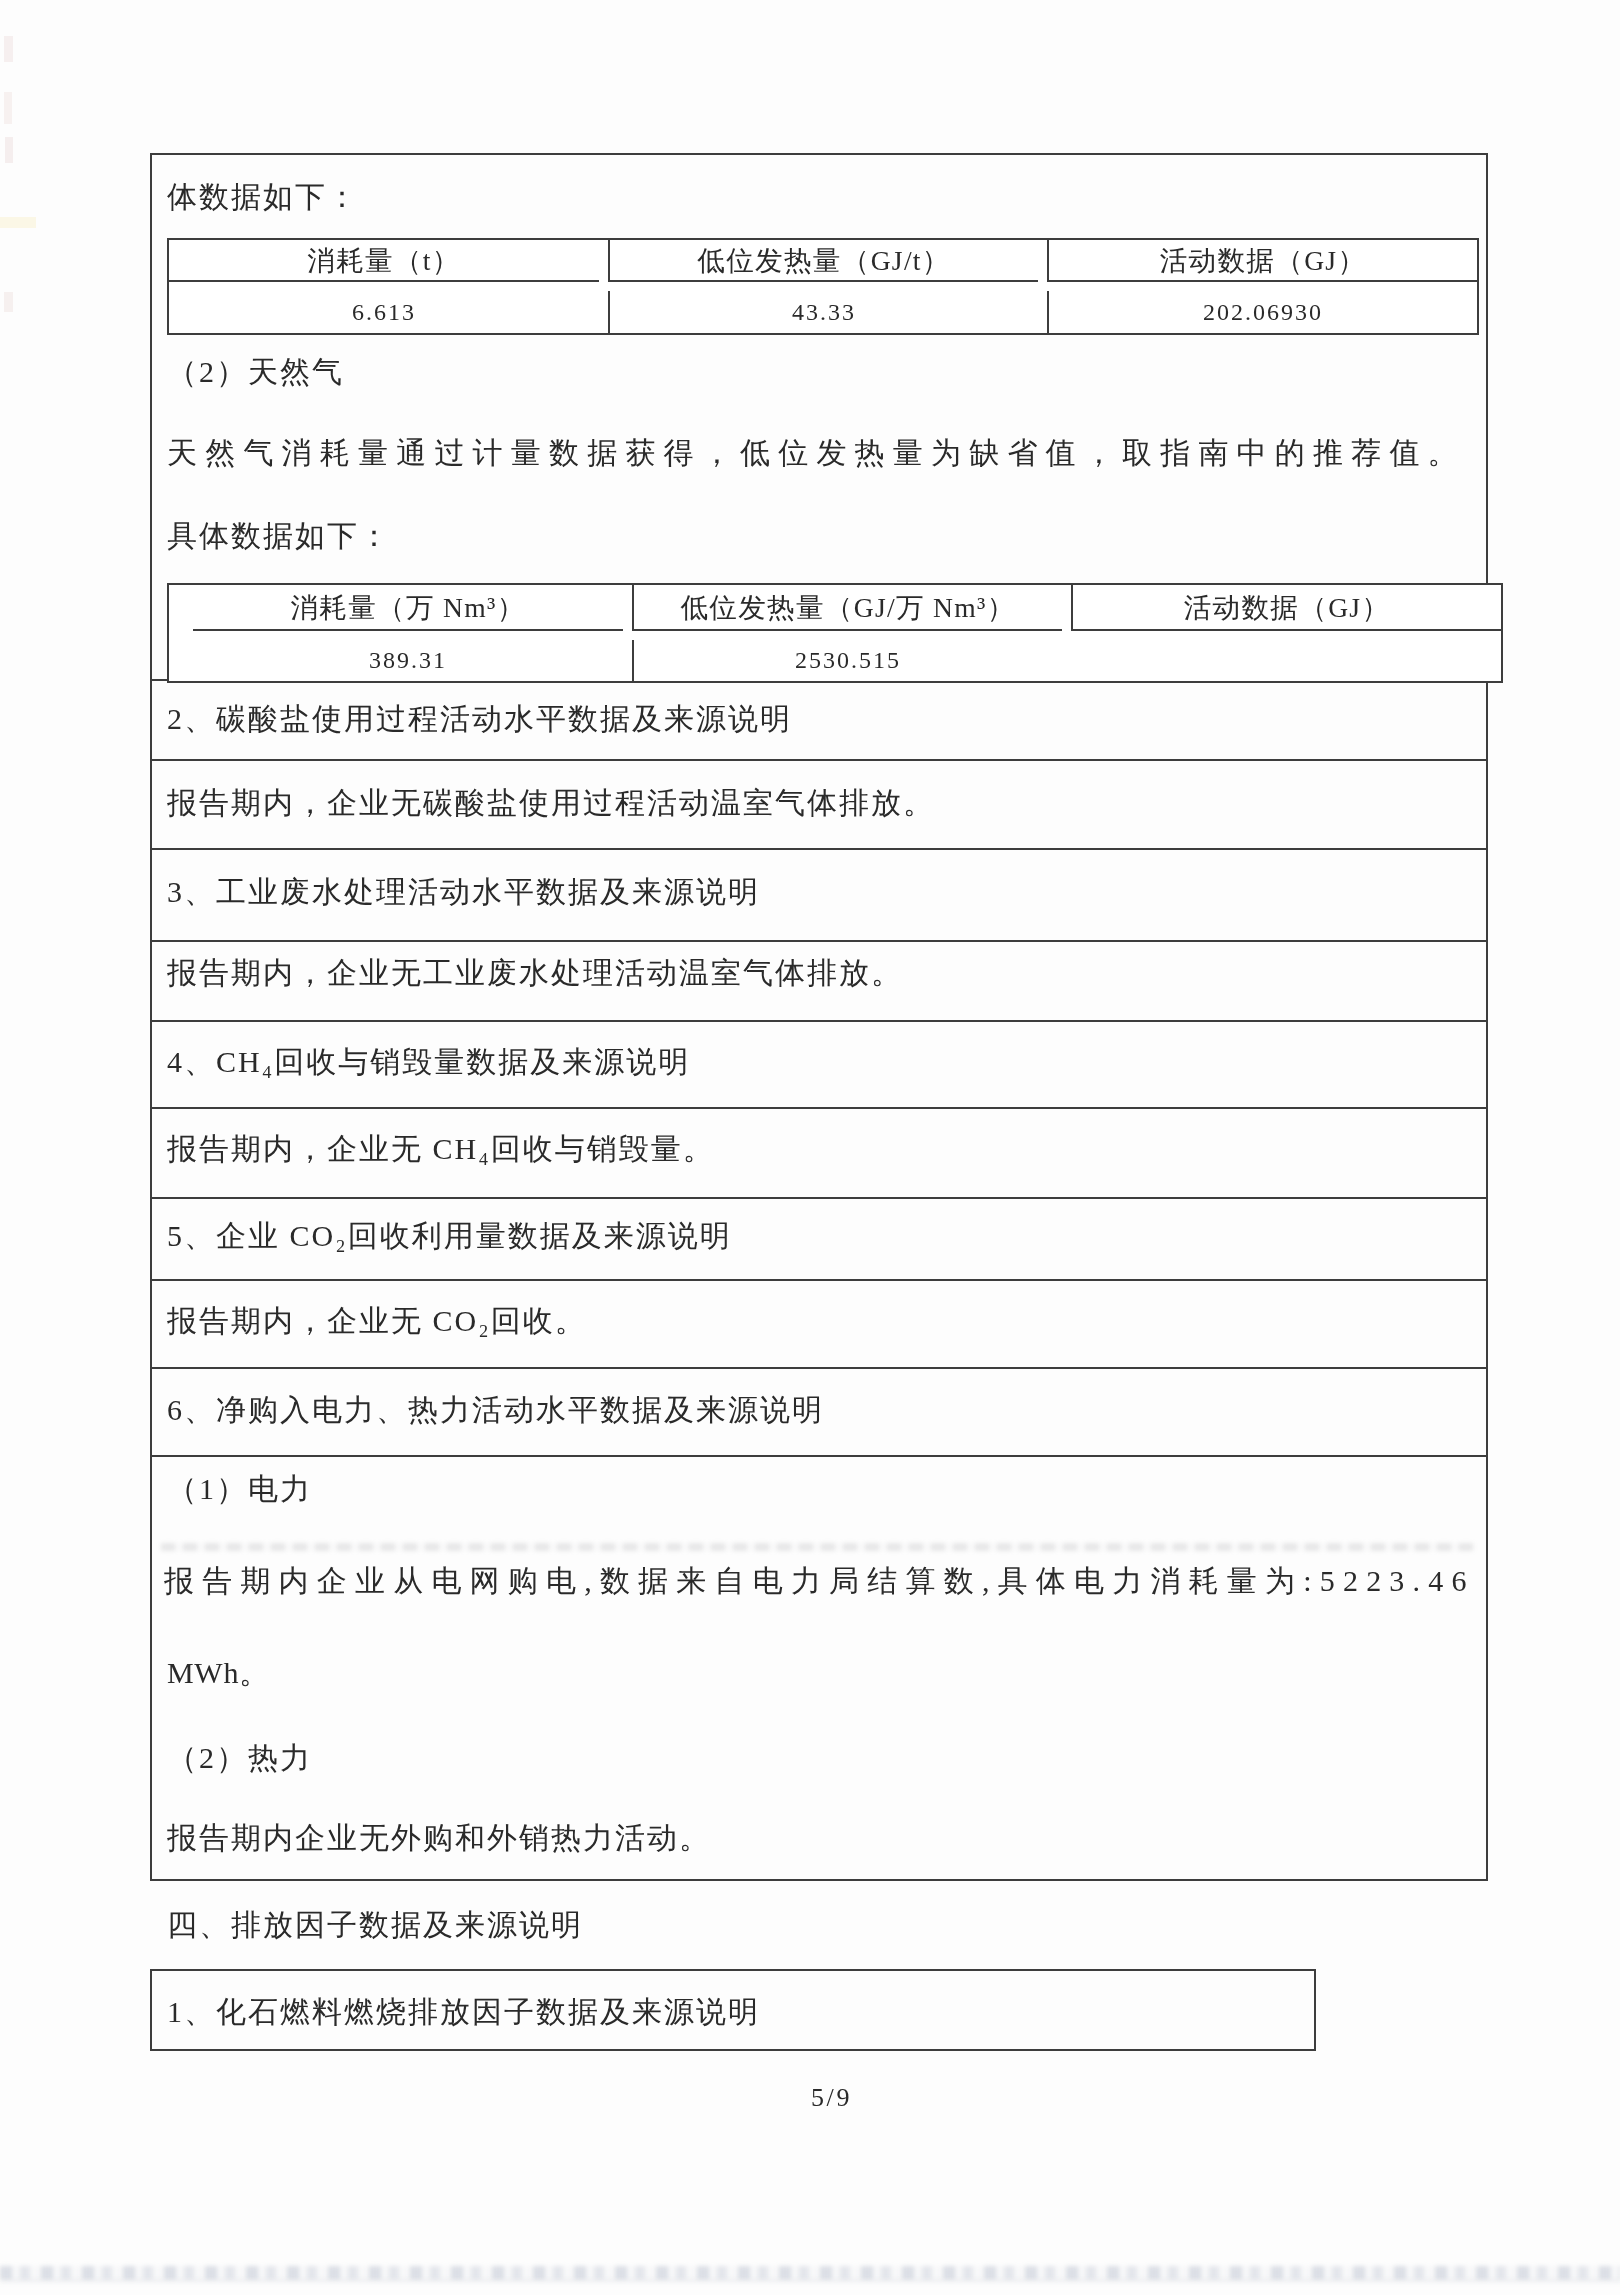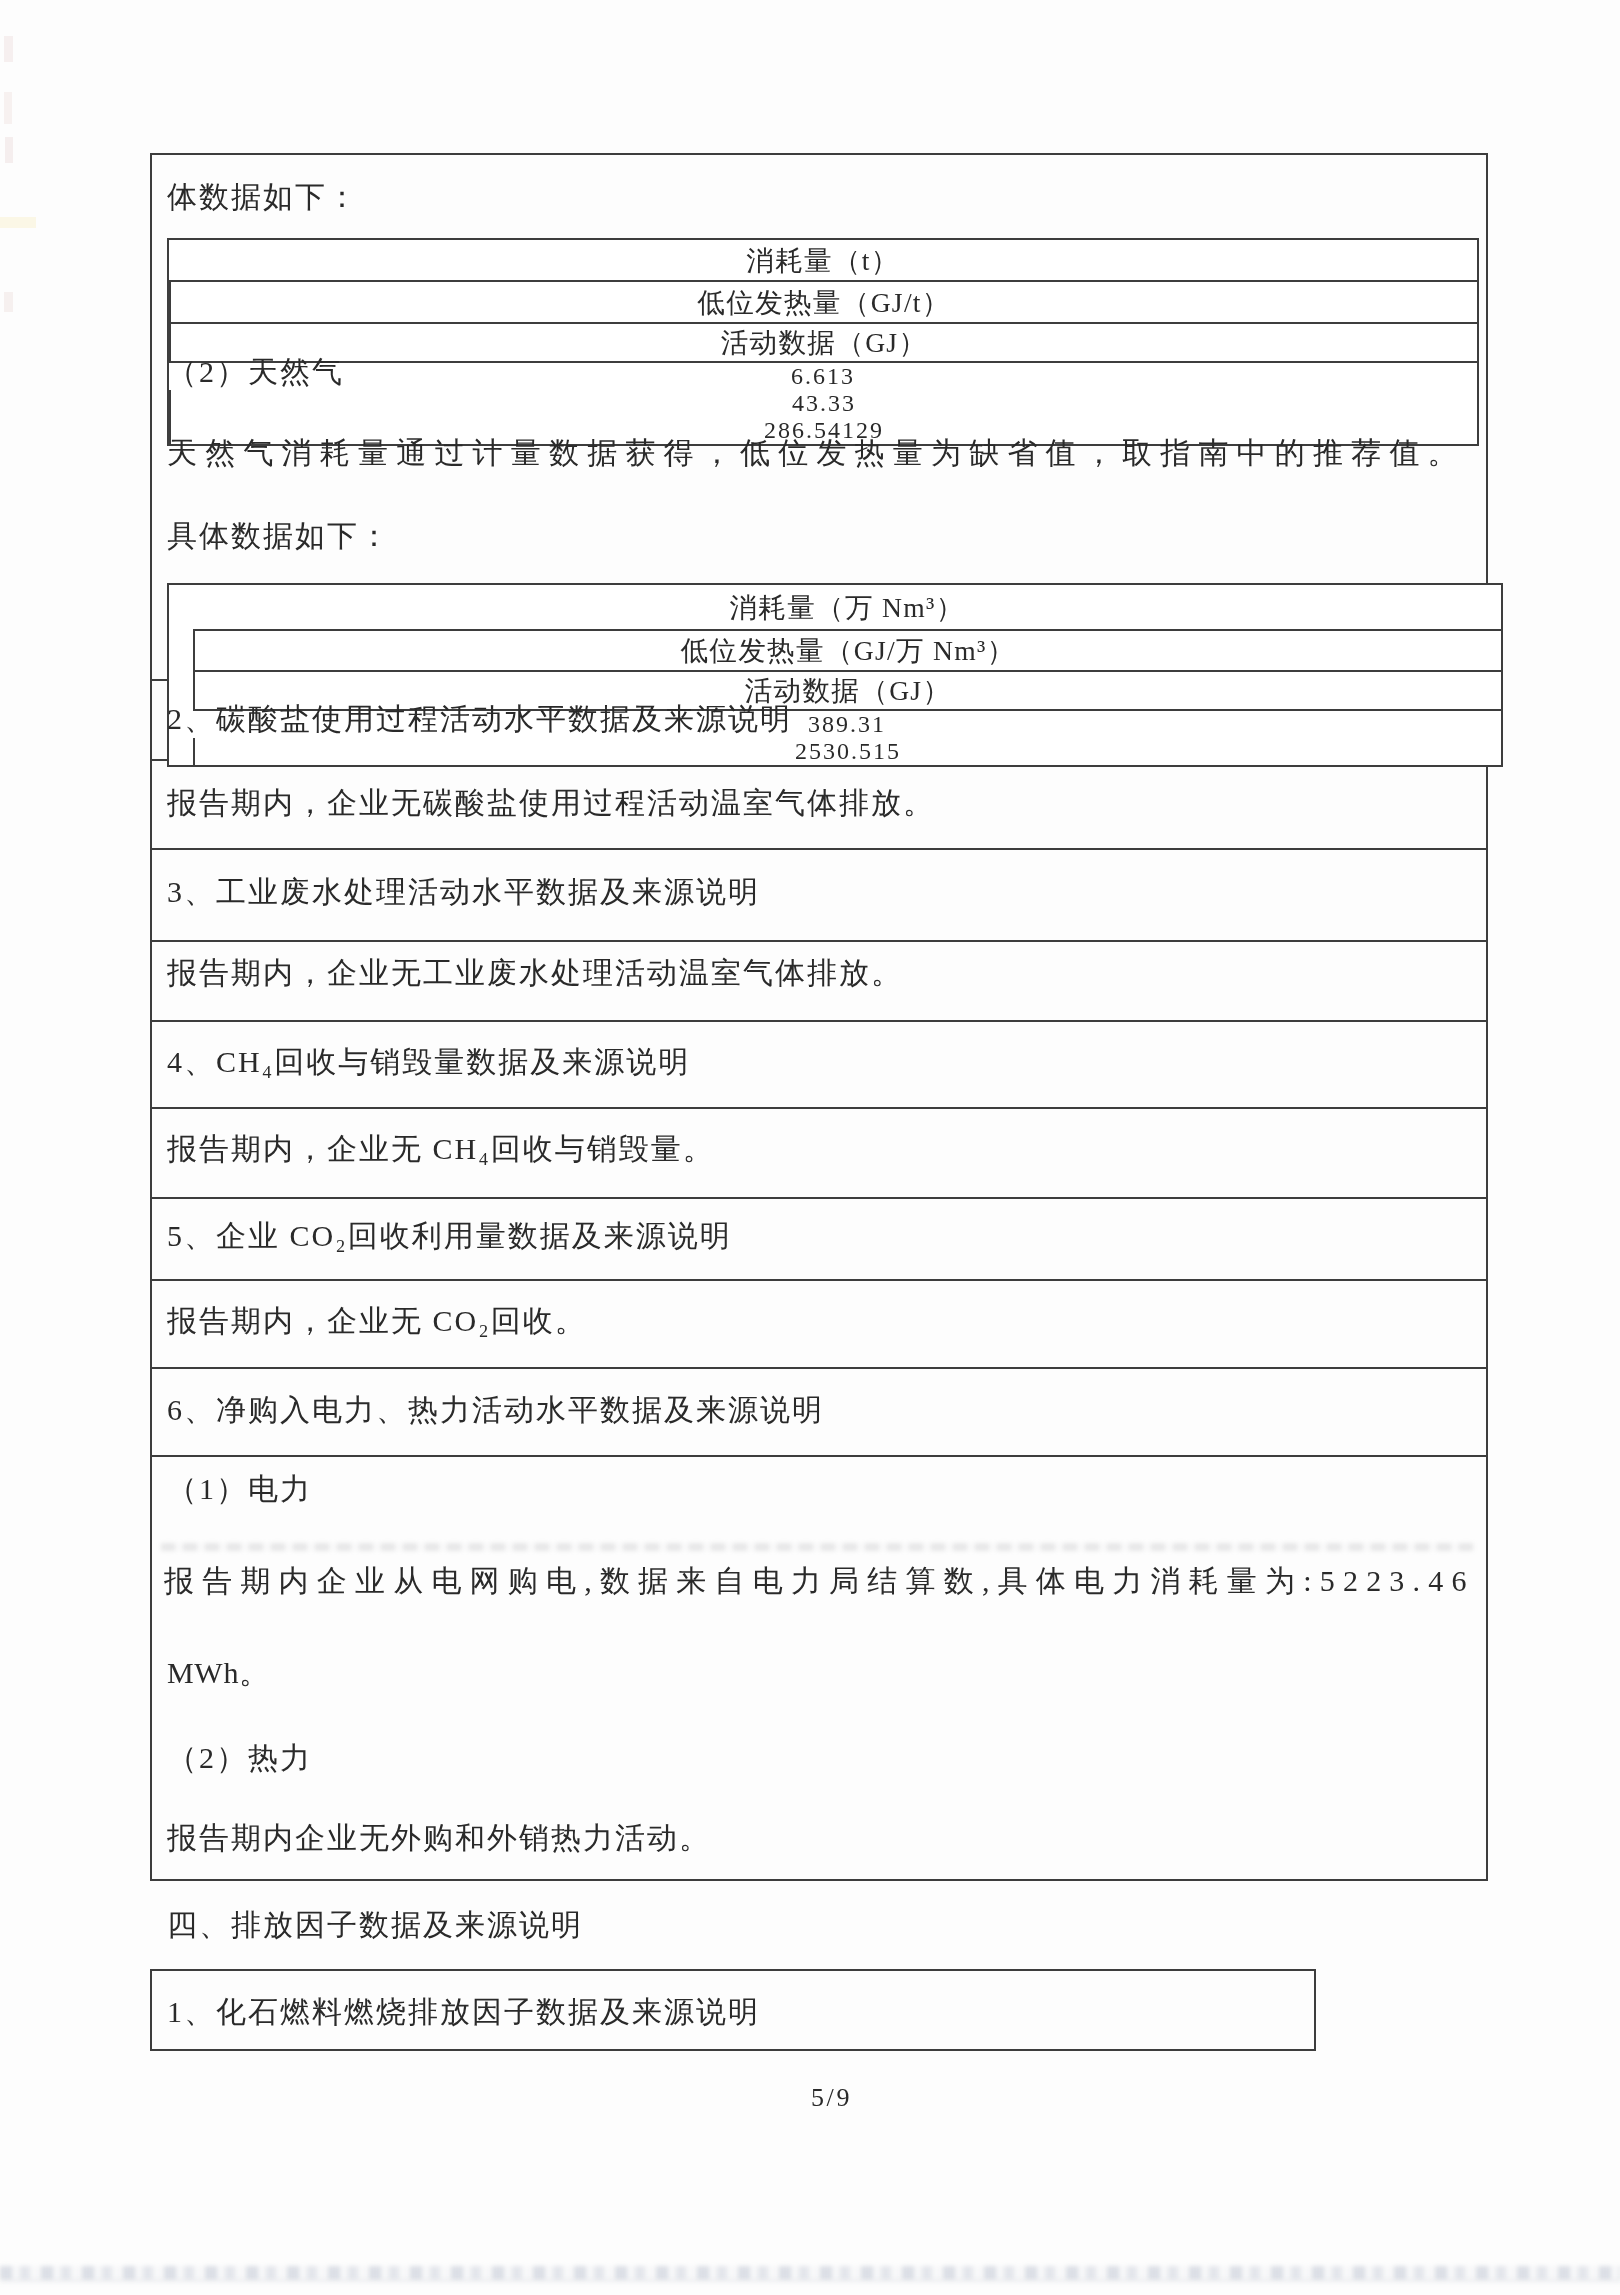--- a/index.html
+++ b/index.html
@@ -5,22 +5,22 @@
   html,body{margin:0;padding:0;background:#ffffff;}
   .sheet{
     position:relative;width:1621px;height:2295px;background:#fdfdfd;overflow:hidden;
     font-family:"Liberation Serif","DejaVu Serif",serif;color:#2a2a2a;
   }
   .txt{position:absolute;font-size:30px;line-height:39px;letter-spacing:2px;white-space:nowrap;}
   .spread{letter-spacing:8.2px;}
   .obox{position:absolute;border:2px solid #3d3d3d;box-sizing:border-box;}
   .hline{position:absolute;left:-2px;right:-2px;height:2px;background:#3d3d3d;}
   .itable{
-    position:absolute;display:grid;grid-template-columns:1fr;
-    border:2px solid #3d3d3d;box-sizing:content-box;background:#fff;
+    position:absolute;display:grid;grid-template-columns:1fr 1fr 1fr;
+    border:2px solid #3d3d3d;box-sizing:content-box;background:#fff;gap:9px;
   }
   .cell{
     display:flex;align-items:center;justify-content:center;
     font-size:27.6px;letter-spacing:1.3px;border-left:2px solid #3d3d3d;white-space:nowrap;
   }
   .cell:nth-child(3n+1){border-left:none;}
   .hcell{border-bottom:2px solid #3d3d3d;}
   .vcell{font-size:24px;letter-spacing:2px;}
   .pagenum{position:absolute;left:0;width:1621px;text-align:center;font-size:26px;letter-spacing:2.6px;padding-left:42px;box-sizing:border-box;}
   .ghost{position:absolute;filter:blur(2px);pointer-events:none;}
@@ -51,21 +51,21 @@
     <div class="hline" style="top:1300px"></div>
 
     <div class="txt" style="left:15px;top:22px;">体数据如下：</div>
 
     <div class="itable" style="left:15px;top:83px;width:1308px;grid-template-rows:42px 42px;">
       <div class="cell hcell">消耗量（t）</div>
       <div class="cell hcell">低位发热量（GJ/t）</div>
       <div class="cell hcell">活动数据（GJ）</div>
       <div class="cell vcell">6.613</div>
       <div class="cell vcell">43.33</div>
-      <div class="cell vcell">286.54129</div>
+      <div class="cell vcell">202.06930</div>
     </div>
 
     <div class="txt" style="left:15px;top:197px;">（2）天然气</div>
     <div class="txt spread" style="left:15px;top:278px;">天然气消耗量通过计量数据获得，低位发热量为缺省值，取指南中的推荐值。</div>
     <div class="txt" style="left:15px;top:361px;">具体数据如下：</div>
 
     <div class="itable" style="left:15px;top:428px;width:1308px;grid-template-rows:46px 41px;padding-left:24px;">
       <div class="cell hcell">消耗量（万 Nm³）</div>
       <div class="cell hcell">低位发热量（GJ/万 Nm³）</div>
       <div class="cell hcell">活动数据（GJ）</div>

